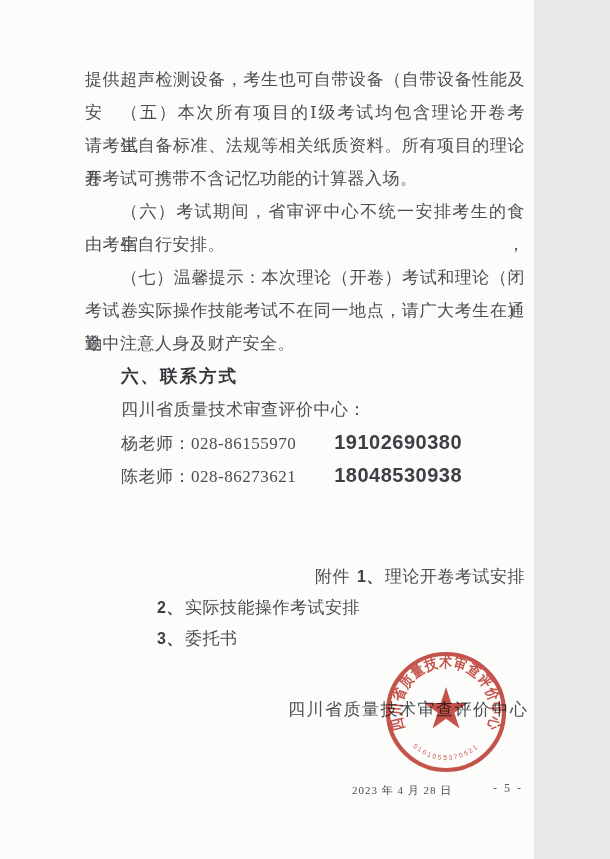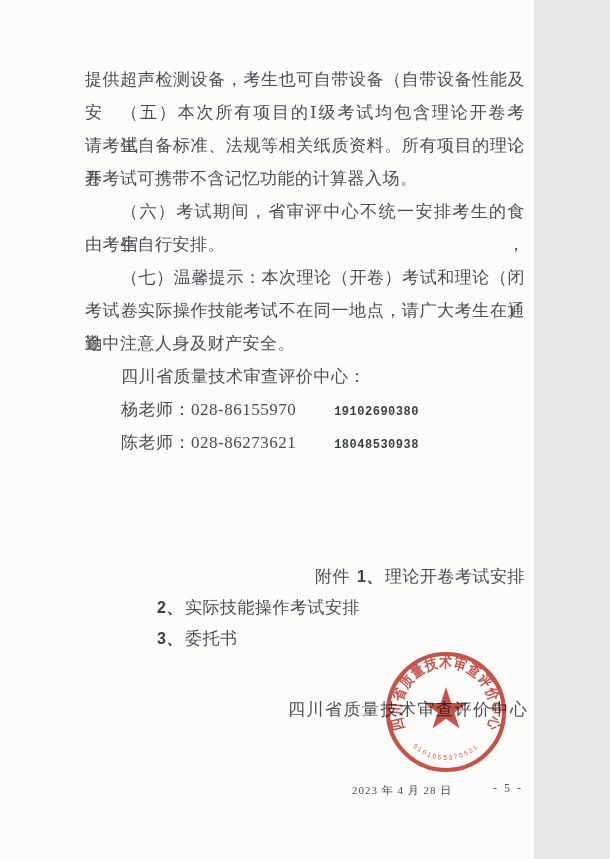--- a/index.html
+++ b/index.html
@@ -14,22 +14,22 @@
     height:33px;line-height:33px;font-size:17px;
     color:var(--ink,#4a4e54);letter-spacing:0.5px;
   }
   .j{text-align:justify;text-align-last:justify;}
   .ind{padding-left:36px;}
   .head{
     font-family:"Liberation Sans","DejaVu Sans",sans-serif;
     font-weight:700;color:#34383d;letter-spacing:2px;font-size:17.5px;
   }
   .mobile{
-    font-family:Liberation Mono, monospace;
-    font-weight:600;font-size:12px;margin-left:38px;color:#3c4046;
+    font-family:Liberation Sans, sans-serif;
+    font-weight:600;font-size:20px;margin-left:38px;color:#3c4046;
   }
   .attachments{position:absolute;left:85px;top:561px;width:440px;}
   .att-line{height:31px;line-height:31px;font-size:17px;color:var(--ink,#4a4e54);letter-spacing:0.5px;}
   .att-first{padding-left:36px;text-align:right;}
   .att-rest{padding-left:72px;}
   .att-label{margin-right:7px;}
   .att-num{
     font-family:"Liberation Sans","DejaVu Sans",sans-serif;
     font-weight:600;font-size:16px;color:#3c4046;margin-right:2px;
   }
@@ -68,20 +68,21 @@
   <div class="content">
     <div class="line j">提供超声检测设备，考生也可自带设备（自带设备性能及安</div>
     <div class="line ind j">（五）本次所有项目的Ⅰ级考试均包含理论开卷考试，</div>
     <div class="line j">请考生自备标准、法规等相关纸质资料。所有项目的理论开</div>
     <div class="line">卷考试可携带不含记忆功能的计算器入场。</div>
     <div class="line ind j">（六）考试期间，省审评中心不统一安排考生的食宿，</div>
     <div class="line">由考生自行安排。</div>
     <div class="line ind j">（七）温馨提示：本次理论（开卷）考试和理论（闭卷）</div>
     <div class="line j">考试、实际操作技能考试不在同一地点，请广大考生在通勤</div>
     <div class="line">途中注意人身及财产安全。</div>
+    <div class="line ind head">六、联系方式</div>
     <div class="line ind">四川省质量技术审查评价中心：</div>
 
     <div class="line ind">
       <span>杨老师：</span><span>028-86155970</span><span class="mobile">19102690380</span>
     </div>
     <div class="line ind">
       <span>陈老师：</span><span>028-86273621</span><span class="mobile">18048530938</span>
     </div>
   </div>
 

